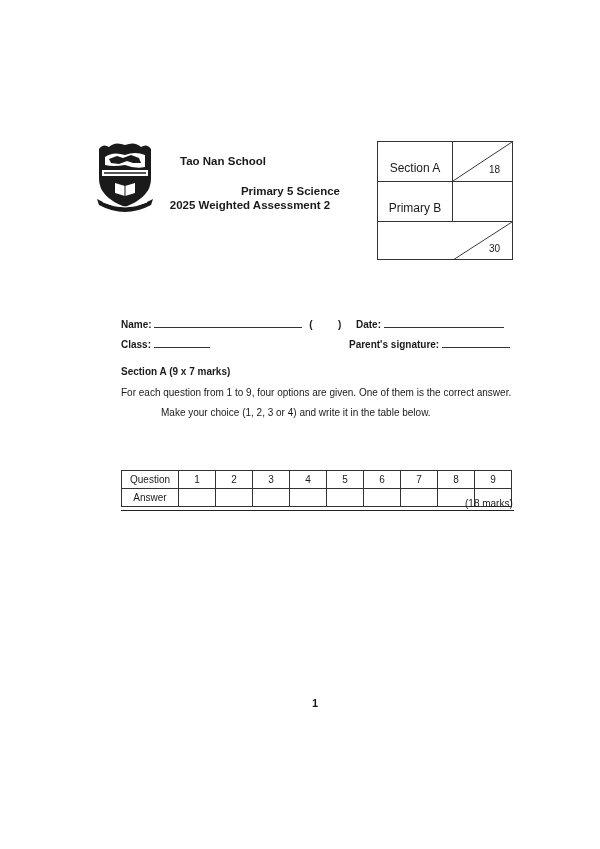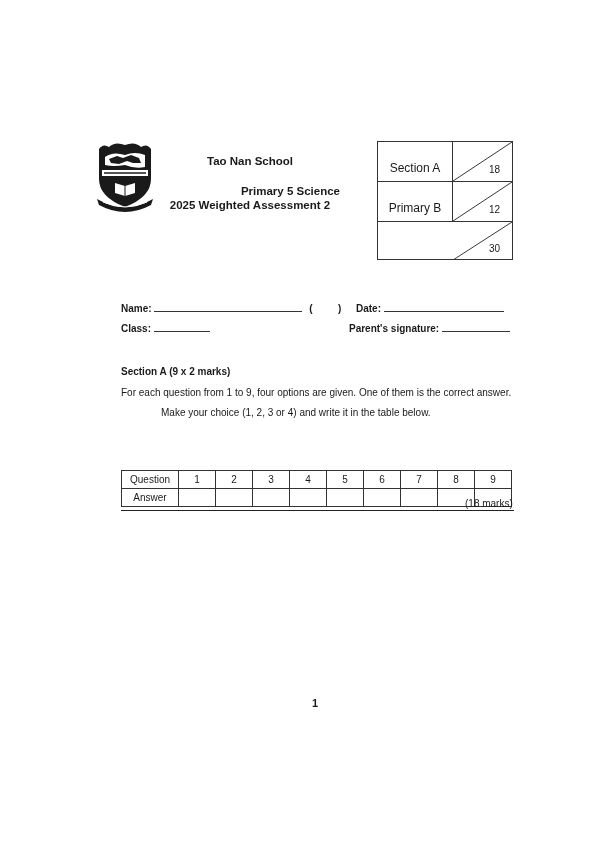--- a/index.html
+++ b/index.html
@@ -3,36 +3,36 @@
 <meta charset="utf-8">
 <style>
   html, body { margin: 0; padding: 0; background: #ffffff; }
   body { width: 600px; height: 849px; position: relative; overflow: hidden;
          font-family: "Liberation Sans", "DejaVu Sans", sans-serif; color: #1a1a1a; }
   .abs { position: absolute; }
 
   
   .crest { left: 95px; top: 141px; width: 60px; height: 72px; }
 
-  .school-name { left: 180px; top: 155px; width: 140px; text-align: center; font-size: 11.5px; font-weight: bold; }
+  .school-name { left: 180px; top: 155px; width: 140px; font-size: 11.5px; font-weight: bold; }
   .subject { left: 160px; top: 185px; width: 180px; text-align: right; font-size: 11.5px; font-weight: bold; }
   .assessment { left: 155px; top: 199px; width: 190px; text-align: center; font-size: 11.5px; font-weight: bold; white-space: nowrap; }
 
   
   .score-box { left: 377px; top: 141px; width: 136px; height: 119px; border: 1px solid #333; box-sizing: border-box; }
   .score-row { position: absolute; left: 0; width: 100%; height: 40px; border-bottom: 1px solid #333; box-sizing: border-box; }
   .score-row:last-child { border-bottom: none; }
   .score-label { position: absolute; left: 0; width: 75px; height: 100%; border-right: 1px solid #333; box-sizing: border-box;
                  font-size: 12px; display: flex; align-items: flex-end; justify-content: center; padding-bottom: 6px; }
   .score-cell { position: absolute; left: 75px; right: 0; height: 100%; }
   .score-cell svg { position: absolute; left: 0; top: 0; width: 100%; height: 100%; }
   .score-value { position: absolute; right: 12px; bottom: 6px; font-size: 10px; }
 
   
-  .field { font-size: 10px; font-weight: bold; white-space: nowrap; }
+  .field { font-size: 10px; font-weight: bold; white-space: nowrap; margin-top: 16px; }
   .line { display: inline-block; border-bottom: 1px solid #333; vertical-align: baseline; height: 9px; }
 
   .section-title { left: 121px; top: 366px; font-size: 10px; font-weight: bold; }
   .instr { left: 121px; font-size: 10px; white-space: nowrap; }
 
   
   .answer-table { left: 121px; top: 438px; border-collapse: collapse; font-size: 10px; margin-top: 32px; }
   .answer-table td { border: 1px solid #333; height: 17px; text-align: center; padding: 0; }
   .answer-table td.head { width: 56px; }
   .answer-table td.num { width: 36px; }
@@ -68,26 +68,20 @@
     <div class="score-label">Section A</div>
     <div class="score-cell">
       <svg viewBox="0 0 60 40" preserveAspectRatio="none">
           <line x1="0" y1="40" x2="60" y2="0" stroke="#333" stroke-width="1"></line>
         </svg>
       <span class="score-value">18</span>
     </div>
   </div>
   <div class="score-row" style="top:40px;">
     <div class="score-label">Primary B</div>
-    <div class="score-cell">
-      <svg viewBox="0 0 60 40" preserveAspectRatio="none">
-          <line x1="0" y1="40" x2="60" y2="0" stroke="#333" stroke-width="1"></line>
-        </svg>
-      <span class="score-value">12</span>
-    </div>
   </div>
   <div class="score-row" style="top:80px; height:38px;">
     <div class="score-cell">
       <svg viewBox="0 0 60 40" preserveAspectRatio="none">
           <line x1="0" y1="40" x2="60" y2="0" stroke="#333" stroke-width="1"></line>
         </svg>
       <span class="score-value">30</span>
     </div>
   </div>
 </div>
@@ -105,21 +99,21 @@
 </div>
 <div class="abs field" style="left:121px; top:322px;">
   <span>Class:</span>
   <span class="line" style="width:56px;"></span>
 </div>
 <div class="abs field" style="left:349px; top:322px;">
   <span>Parent's signature:</span>
   <span class="line" style="width:68px;"></span>
 </div>
 
-<div class="abs section-title">Section A (9 x 2 marks)</div>
+<div class="abs section-title">Section A (9 x 7 marks)</div>
 <div class="abs instr" style="top:387px;">For each question from 1 to 9, four options are given. One of them is the correct answer.</div>
 <div class="abs instr" style="top:407px;padding-left:40px;">Make your choice (1, 2, 3 or 4) and write it in the table below.</div>
 
 <table class="abs answer-table">
   <tbody>
       <tr>
     <td class="head">Question</td>
     <td class="num">1</td>
     <td class="num">2</td>
     <td class="num">3</td>

